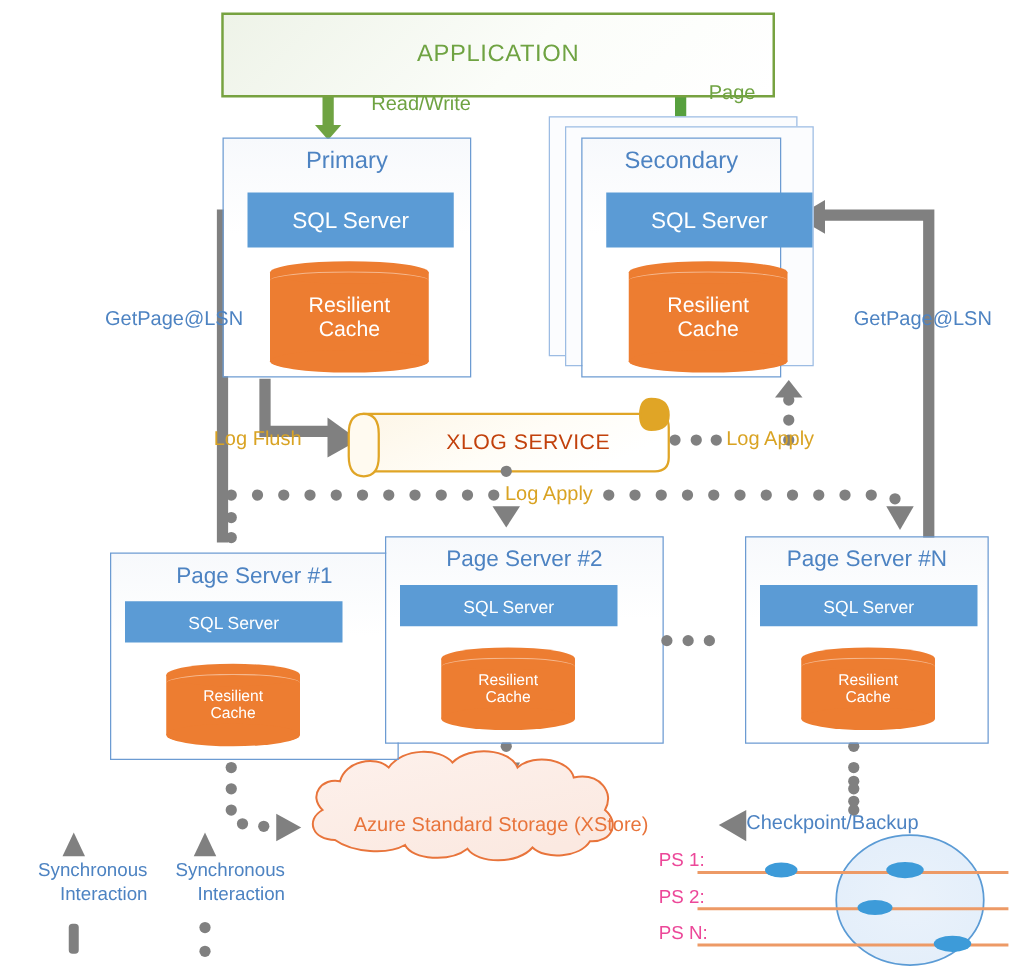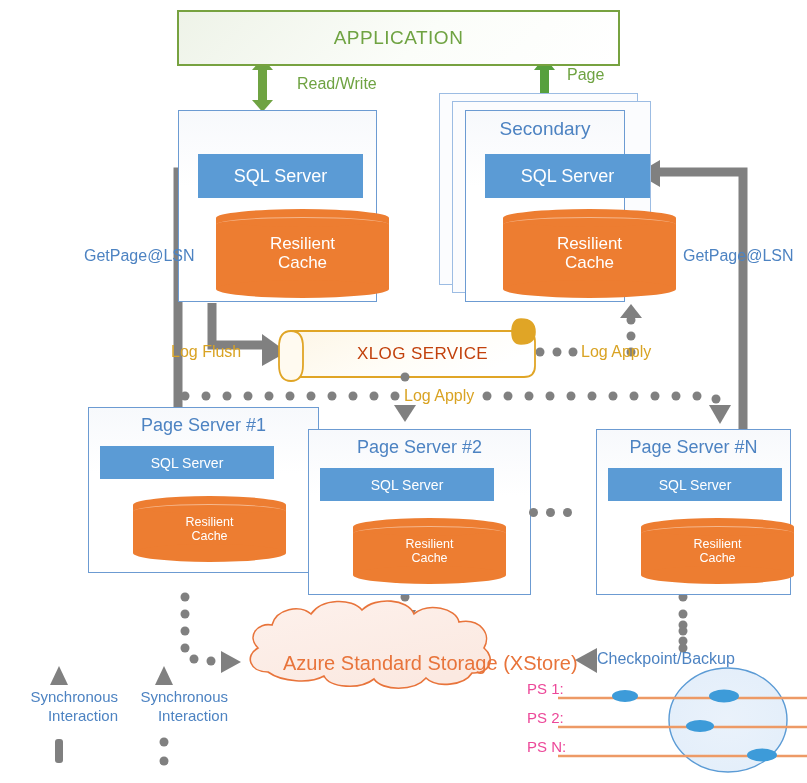--- a/index.html
+++ b/index.html
@@ -24,21 +24,21 @@
     width: 807px;
     height: 783px;
     pointer-events: none;
   }
   .box {
     position: absolute;
     box-sizing: border-box;
   }
   
   .app-box {
-    left: 177px; top: 10px; width: 443px; height: 56px;
+    left: 177px; top: 10px; width: 443px; height: 68px;
     border: 2px solid #77A240;
     background: linear-gradient(135deg, #eef3e8 0%, #fbfdf9 55%, #ffffff 100%);
     display: flex; align-items: center; justify-content: center;
   }
   .app-label {
     color: #6FA342;
     font-size: 19px;
     letter-spacing: 0.5px;
   }
   
@@ -61,21 +61,20 @@
     position: absolute;
     background: #5B9BD5;
     display: flex; align-items: center; justify-content: center;
     color: #ffffff;
   }
   .sqlserver.lg { font-size: 18px; }
   .sqlserver.sm { font-size: 14px; }
   
   .cyl {
     position: absolute;
-    padding-left: 46px;
   }
   .cyl .body {
     position: absolute;
     left: 0; right: 0; top: 9px; bottom: 9px;
     background: #ED7D31;
   }
   .cyl .top {
     position: absolute;
     left: 0; right: 0; top: 0; height: 18px;
     background: #ED7D31;
@@ -108,21 +107,21 @@
   
   .ps-title { font-size: 18px; }
   
   .lbl {
     position: absolute;
     white-space: nowrap;
   }
   .lbl-green { color: #6FA342; font-size: 16px; }
   .lbl-blue  { color: #4D83C2; font-size: 16px; }
   .lbl-gold  { color: #D9A323; font-size: 16px; }
-  .lbl-orange{ color: #E8743B; font-size: 20px; }
+  .lbl-orange{ color: #E8743B; font-size: 16px; }
   .lbl-gray  { color: #ec4899; font-size: 15px; }
   .xlog-label {
     position: absolute;
     color: #c2410c;
     font-size: 17px;
     letter-spacing: 0.4px;
   }
   .legend-text {
     position: absolute;
     color: #4D83C2;
@@ -306,20 +305,21 @@
       <path d="M521,319 Q535,319 535,332 Q535,344 521,344 Q512,344 512,332 Q512,319 521,319 Z" fill="#E0A526" stroke="#E0A526" stroke-width="1.6"></path>
       <circle cx="405" cy="377" r="4.5" fill="#808080"></circle>
     </g>
   </svg>
 
   <div class="box app-box">
     <span class="app-label">APPLICATION</span>
   </div>
 
   <div class="box node" style="left:178px; top:110px; width:199px; height:192px;">
+    <div class="node-title" style="top:7px;">Primary</div>
     <div class="sqlserver lg" style="left:19px; top:43px; width:165px; height:44px;">
       <span>SQL Server</span>
     </div>
     <div class="cyl lg" style="left:37px; top:98px; width:127px; height:89px;">
       <div class="body"></div>
       <div class="top"></div>
       <div class="ring"></div>
       <div class="bottom"></div>
       <div class="cap-text">
         <div>Resilient</div>
@@ -340,21 +340,21 @@
       <div class="top"></div>
       <div class="ring"></div>
       <div class="bottom"></div>
       <div class="cap-text">
         <div>Resilient</div>
         <div>Cache</div>
       </div>
     </div>
   </div>
 
-  <div class="box node" style="left:88px; top:407px; width:231px; height:166px;text-decoration:underline;">
+  <div class="box node" style="left:88px; top:442px; width:231px; height:166px;text-decoration:underline;">
     <div class="node-title ps-title" style="top:7px;">Page Server #1</div>
     <div class="sqlserver sm" style="left:11px; top:38px; width:174px; height:33px;">
       <span>SQL Server</span>
     </div>
     <div class="cyl sm" style="left:44px; top:88px; width:107px; height:66px;">
       <div class="body"></div>
       <div class="top"></div>
       <div class="ring"></div>
       <div class="bottom"></div>
       <div class="cap-text">

